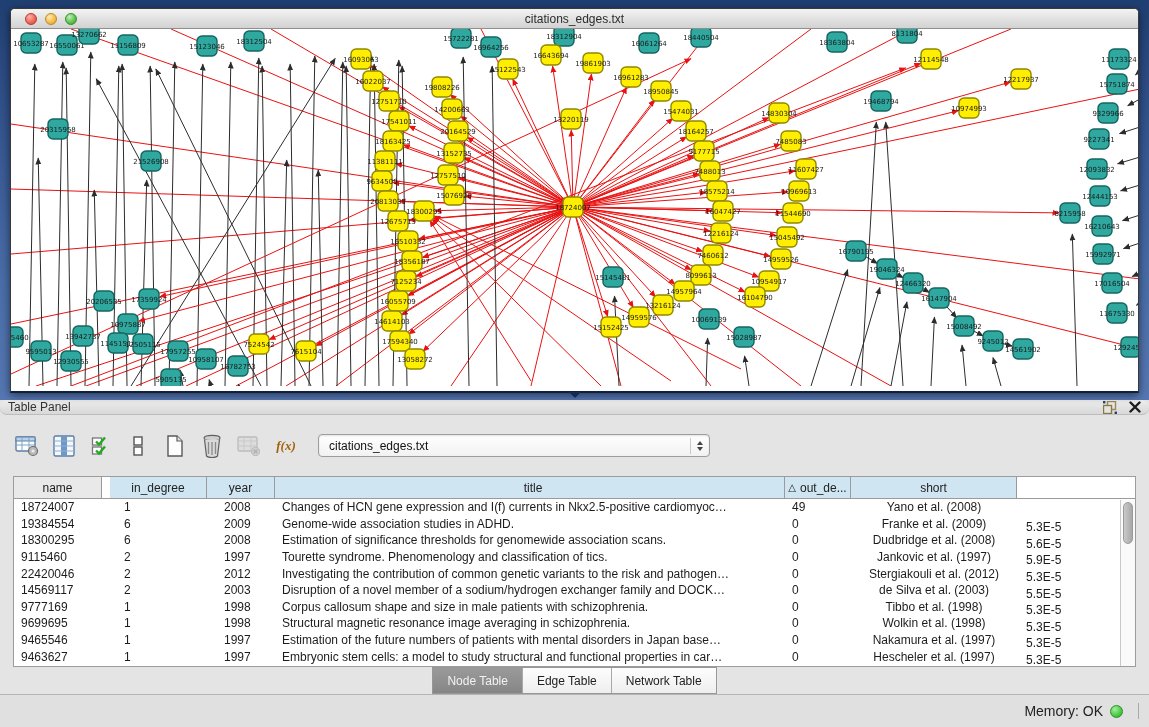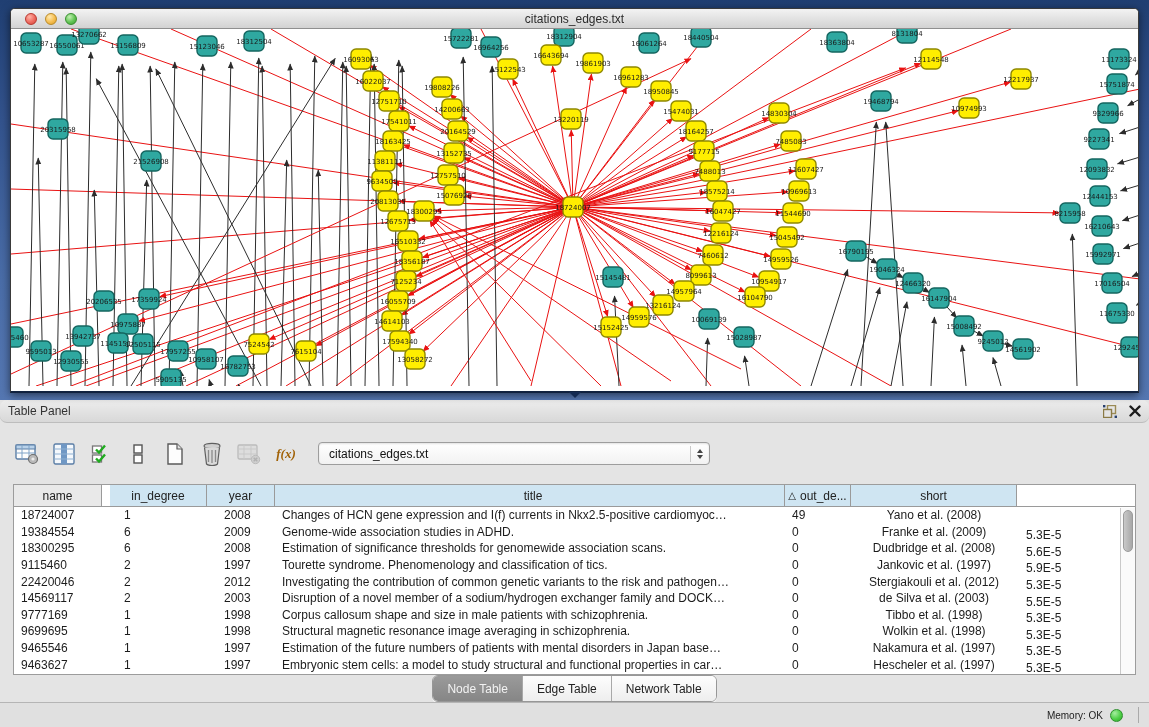--- a/index.html
+++ b/index.html
@@ -14,21 +14,21 @@
   .light { width:12px; height:12px; border-radius:50%; display:inline-block; }
   .light.red   { background:radial-gradient(circle at 35% 30%, #ffb3a7, #ee6a5f 55%, #d1473c); border:1px solid #b8382f; }
   .light.yellow{ background:radial-gradient(circle at 35% 30%, #ffe9b0, #f5bd4f 55%, #d99e2b); border:1px solid #b98a28; }
   .light.green { background:radial-gradient(circle at 35% 30%, #c4f0b4, #61c454 55%, #3e9e36); border:1px solid #388e2f; }
   .wtitle { flex:1; text-align:center; font-size:12px; color:#2b2b2b; }
   #net { display:block; width:1129px; height:357px; background:#fff; }
   .splitnotch { position:absolute; left:50%; bottom:2px; width:0; height:0; border-left:6px solid transparent; border-right:6px solid transparent; border-top:6px solid #142a52; transform:translateX(-50%); }
 
   
   .panel { height:327px; background:#e4e4e4; display:flex; flex-direction:column; }
-  .panel-header { height:23px; background:linear-gradient(180deg,#ededed,#d8d8d8); border-bottom:1px solid #bdbdbd; display:flex; align-items:center; padding:0 8px; font-size:12px; color:#333;border-radius:7px; }
+  .panel-header { height:15px; background:linear-gradient(180deg,#ededed,#d8d8d8); border-bottom:1px solid #bdbdbd; display:flex; align-items:center; padding:0 8px; font-size:12px; color:#333;border-radius:7px; }
   .ph-spacer { flex:1; }
   .ph-icons { display:flex; align-items:center; gap:12px; }
   .ph-icons svg { display:block; }
 
   .toolbar { height:61px; display:flex; align-items:center; padding:0 14px; gap:11px; }
   .tbicon { width:26px; height:26px; display:flex; align-items:center; justify-content:center; }
   .fx { font-family:"Liberation Serif","DejaVu Serif",serif; font-style:italic; font-weight:bold; font-size:13px; color:#a16207; }
   .combo { margin-left:8px; width:392px; height:23px; background:linear-gradient(180deg,#ffffff,#f2f2f2); border:1px solid #9d9d9d; border-radius:4px; display:flex; align-items:center; padding:0 6px 0 10px; font-size:12px; color:#111; box-shadow:inset 0 1px 2px rgba(0,0,0,.12); }
   .combo-label { flex:1; overflow:hidden; white-space:nowrap; }
   .combo-arrows { display:flex; flex-direction:column; align-items:center; gap:2px; padding-left:6px; border-left:1px solid #c9c9c9; height:16px; justify-content:center; }
@@ -48,26 +48,26 @@
   .c-year     { width:68px;  padding-left:17px; }
   .c-title    { flex:1;      padding-left:7px; }
   .c-outdeg   { width:66px;  padding-left:7px; }
   .c-short    { width:166px; text-align:center; }
   .c-pagerank { width:118px; padding-left:9px;margin-top:40px; }
   .th.c-name,.th.c-indeg,.th.c-year,.th.c-outdeg,.th.c-pagerank,.th.c-short { padding:0; text-align:center; justify-content:center; }
   .vscroll { position:absolute; right:0; top:23px; bottom:0; width:15px; background:#fafafa; border-left:1px solid #c9c9c9; }
   .vthumb { position:absolute; top:2px; left:2px; width:10px; height:42px; border-radius:6px; background:linear-gradient(90deg,#c9c9c9,#a8a8a8); border:1px solid #9b9b9b; }
 
   .tabbar { height:27px; display:flex; align-items:center; justify-content:center; }
-  .seg { display:flex; height:27px; border:1px solid #979797; border-radius:6px; overflow:hidden; background:#fff; box-shadow:0 1px 1px rgba(255,255,255,.7); }
+  .seg { display:flex; height:27px; border:1px solid #979797; border-radius:0; overflow:hidden; background:#fff; box-shadow:0 1px 1px rgba(255,255,255,.7); }
   .seg-btn { padding:0 14px; display:flex; align-items:center; font-size:12px; color:#222; background:linear-gradient(180deg,#fdfdfd,#eeeeee); border-right:1px solid #a8a8a8; cursor:default; }
   .seg-btn:last-child { border-right:none; }
   .seg-btn.active { background:linear-gradient(180deg,#9a9a9a,#868686); color:#f2f2f2; }
 
-  .statusbar { flex:1; border-top:1px solid #b5b5b5; background:#e0e0e0; display:flex; align-items:center; justify-content:flex-end; padding-right:10px; gap:7px; font-size:10px; color:#222; }
+  .statusbar { flex:1; border-top:1px solid #b5b5b5; background:#e0e0e0; display:flex; align-items:center; justify-content:flex-end; padding-right:10px; gap:7px; font-size:14px; color:#222; }
   .memdot { width:13px; height:13px; border-radius:50%; background:radial-gradient(circle at 35% 30%, #a5eda0, #4ecf47 55%, #2fa42a); border:1px solid #2d8f2d; }
   .grip { width:1px; height:16px; background:#aaa; margin-left:8px; }
 </style>
 </head>
 <body>
 
 <div class="screen">
 
   <div class="desktop">
     <div class="gwindow">

